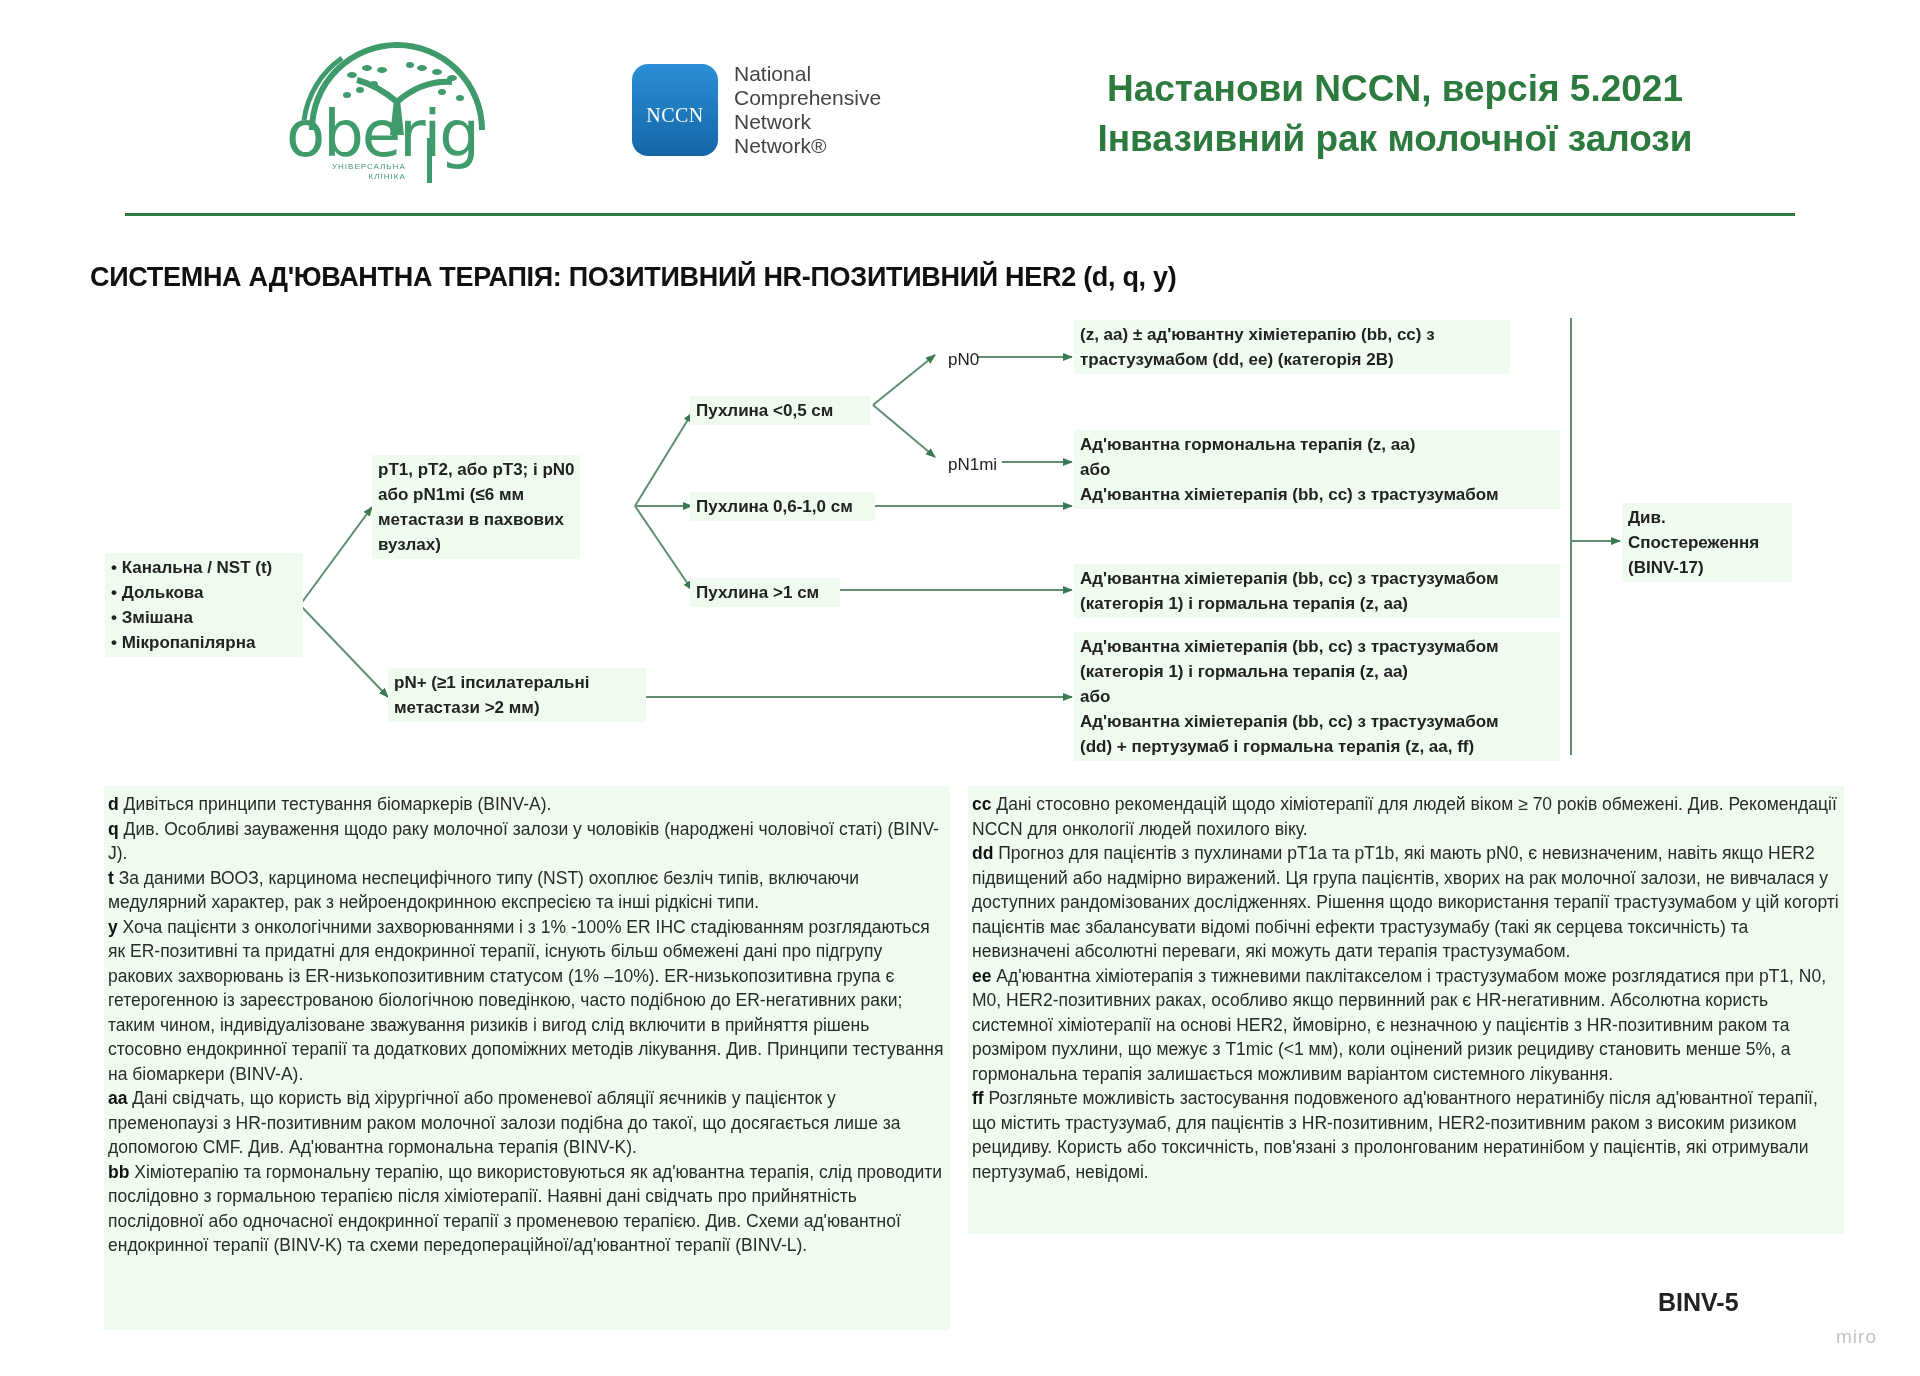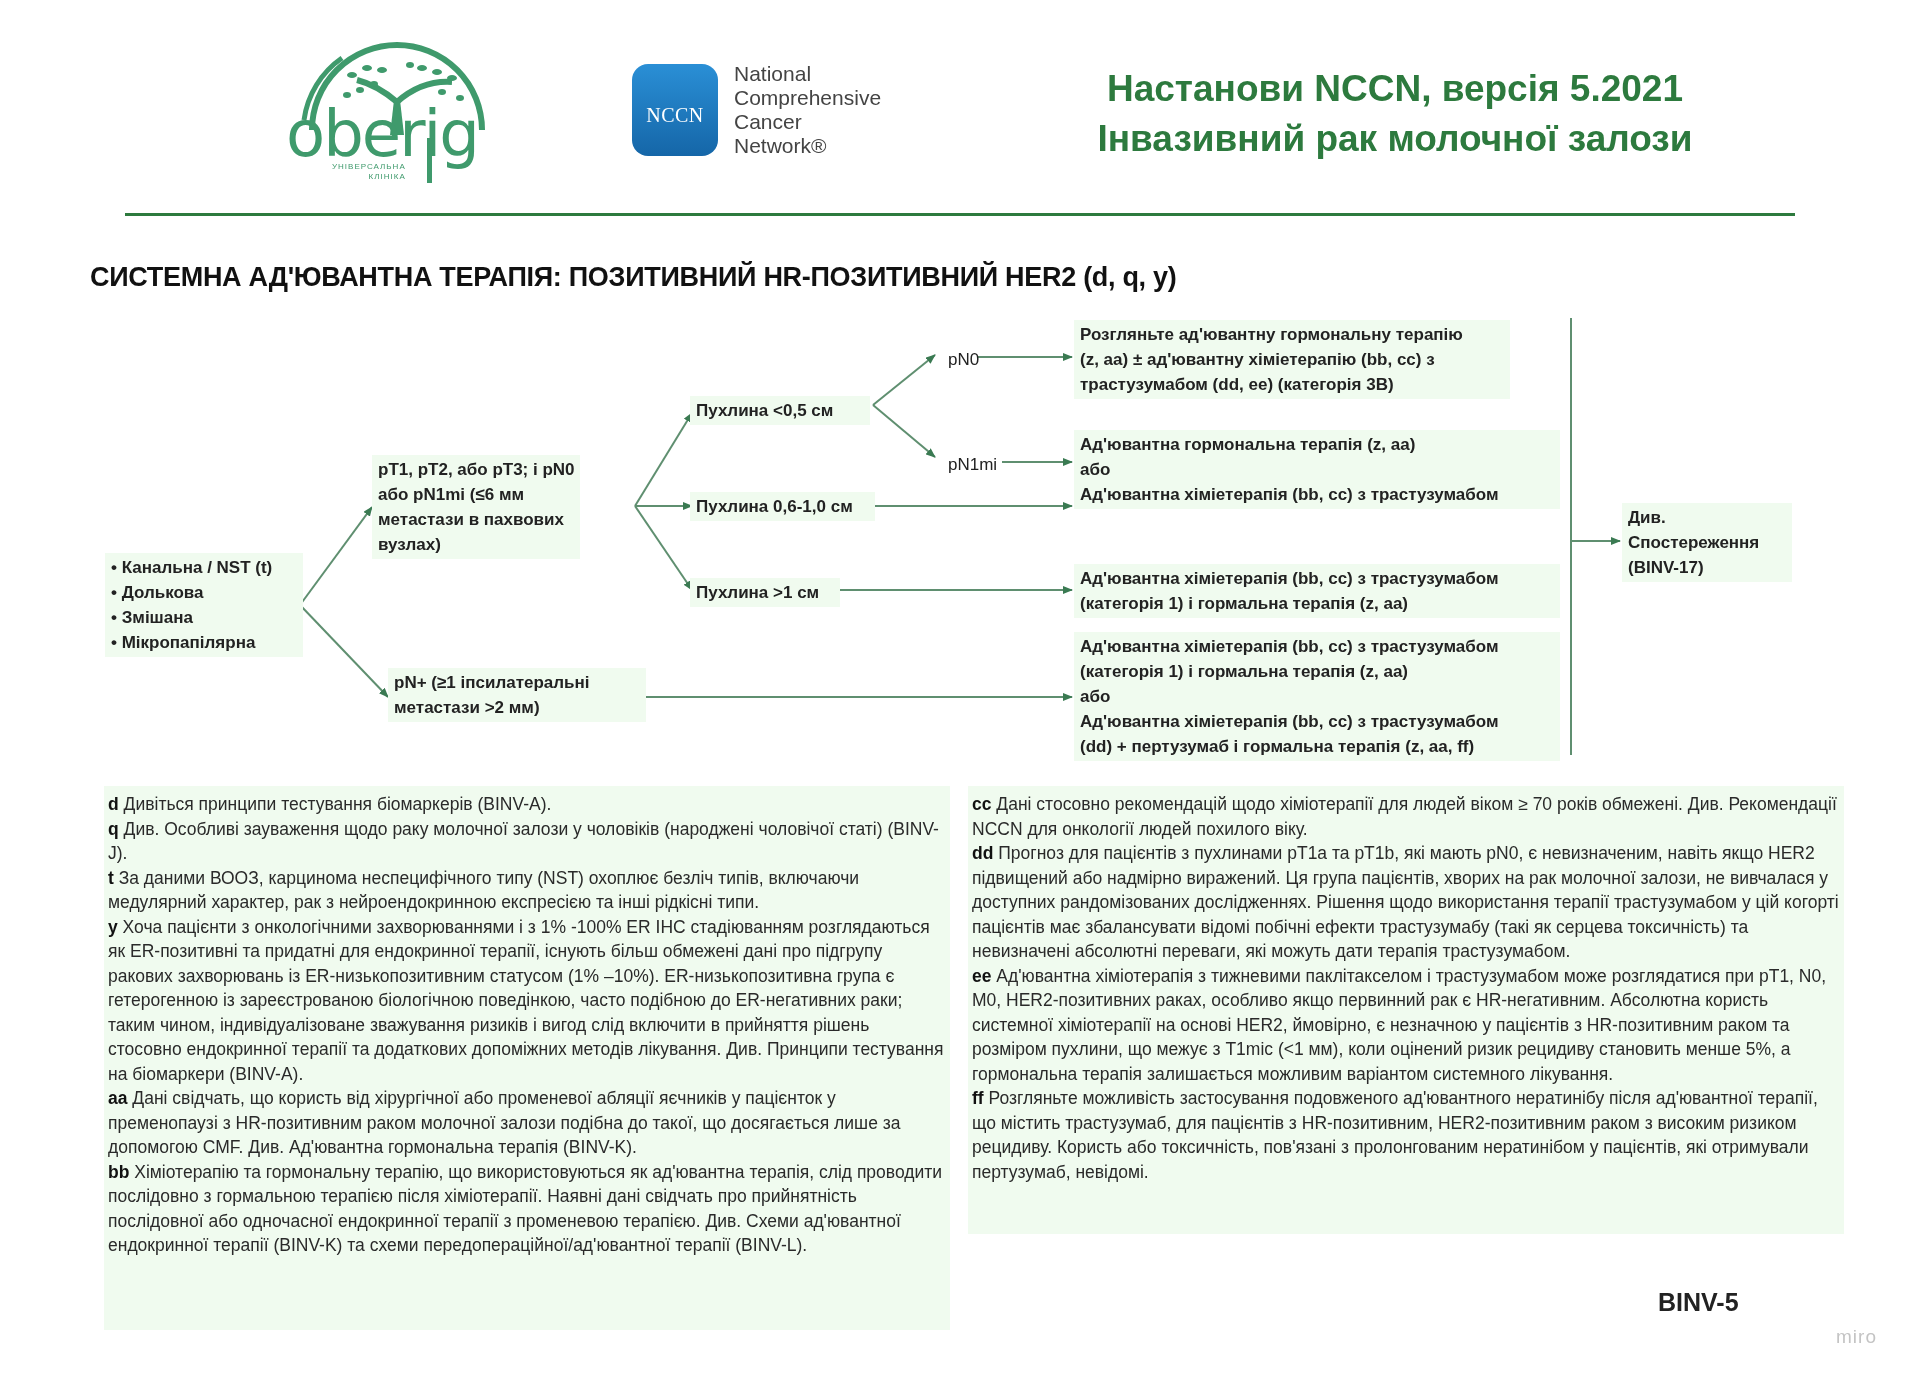--- a/index.html
+++ b/index.html
@@ -54,21 +54,21 @@
     <div>КЛІНІКА</div>
   </div>
 </div>
 
 <div class="abs nccn-box">
   <span>NCCN</span>
 </div>
 <div class="abs nccn-name">
   <div>National</div>
   <div>Comprehensive</div>
-  <div>Cancer</div>
+  <div>Network</div>
   <div>Network®</div>
 </div>
 
 <div class="abs title">
   <div>Настанови NCCN, версія 5.2021</div>
   <div>Інвазивний рак молочної залози</div>
 </div>
 
 <div class="abs divider"></div>
 
@@ -135,23 +135,22 @@
 </div>
 
 <div class="box" style="left:948px;top:345px;width:34px;padding:2px 0;background:transparent;font-weight:normal;">
   <div>pN0</div>
 </div>
 <div class="box" style="left:948px;top:450px;width:58px;padding:2px 0;background:transparent;font-weight:normal;">
   <div>pN1mi</div>
 </div>
 
 <div class="box" style="left:1074px;top:320px;width:436px;">
-  <div>Розгляньте ад'ювантну гормональну терапію</div>
   <div>(z, aa) ± ад'ювантну хіміетерапію (bb, cc) з</div>
-  <div>трастузумабом (dd, ee) (категорія 3B)</div>
+  <div>трастузумабом (dd, ee) (категорія 2B)</div>
 </div>
 
 <div class="box" style="left:1074px;top:430px;width:486px;">
   <div>Ад'ювантна гормональна терапія (z, aa)</div>
   <div>або</div>
   <div>Ад'ювантна хіміетерапія (bb, cc) з трастузумабом</div>
 </div>
 
 <div class="box" style="left:1074px;top:564px;width:486px;">
   <div>Ад'ювантна хіміетерапія (bb, cc) з трастузумабом</div>

